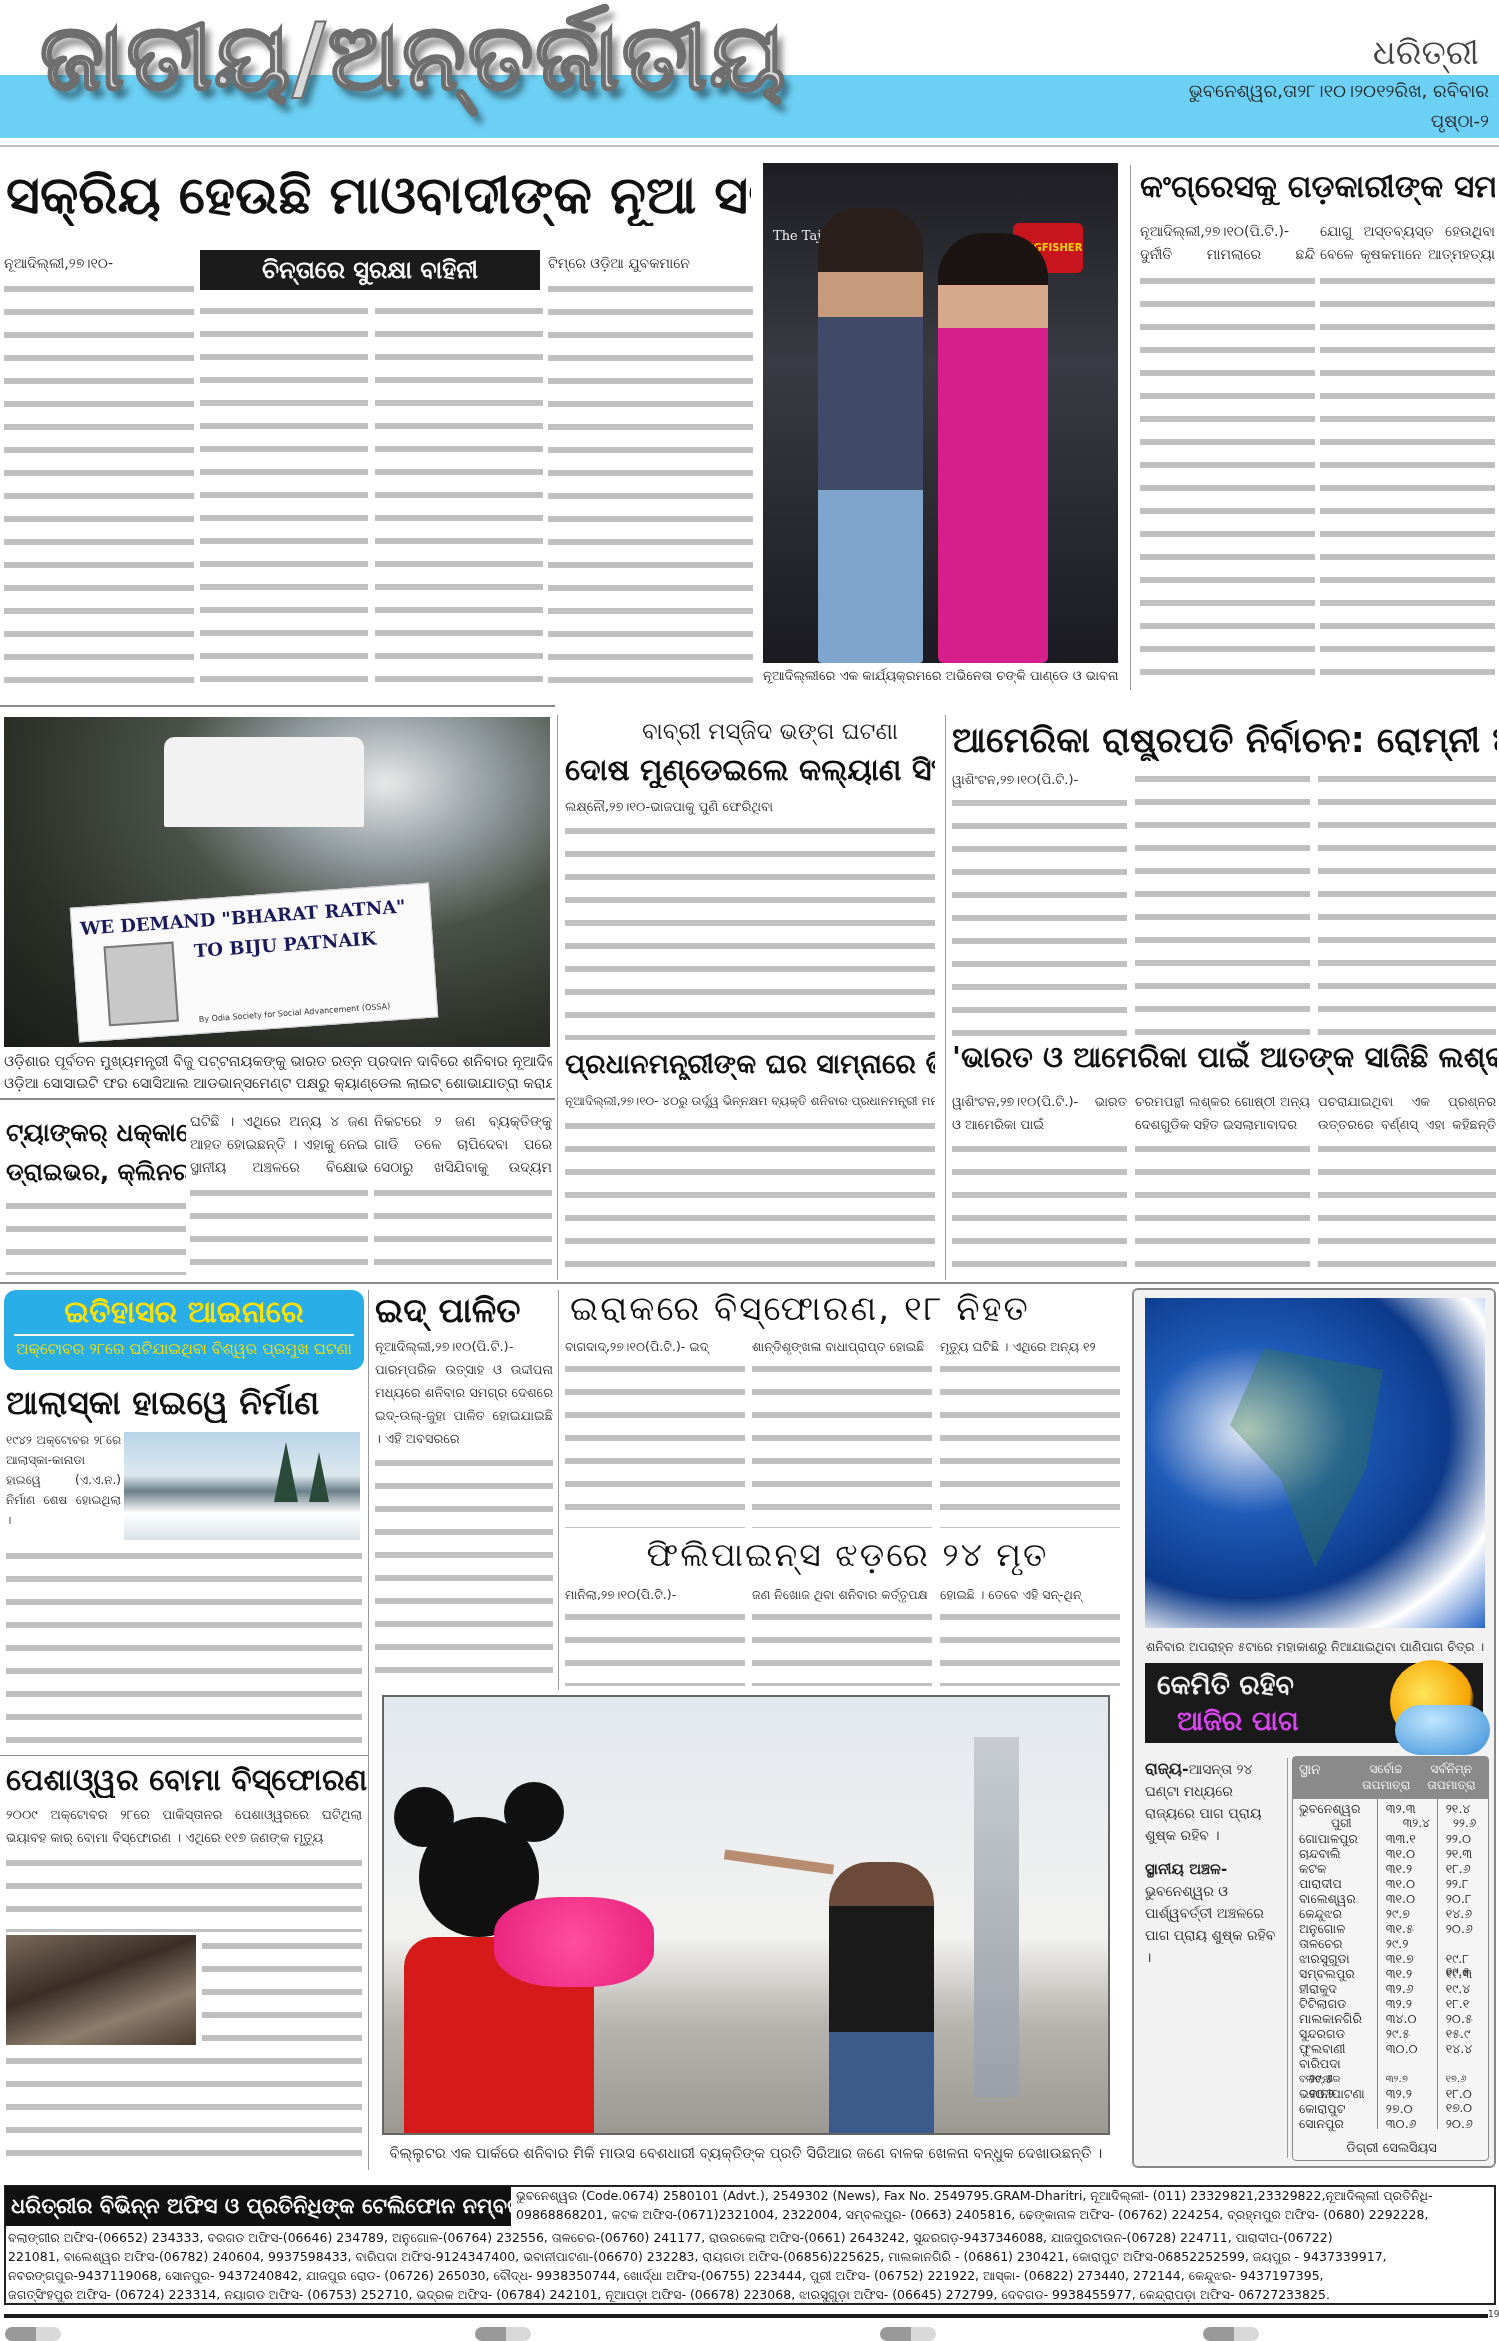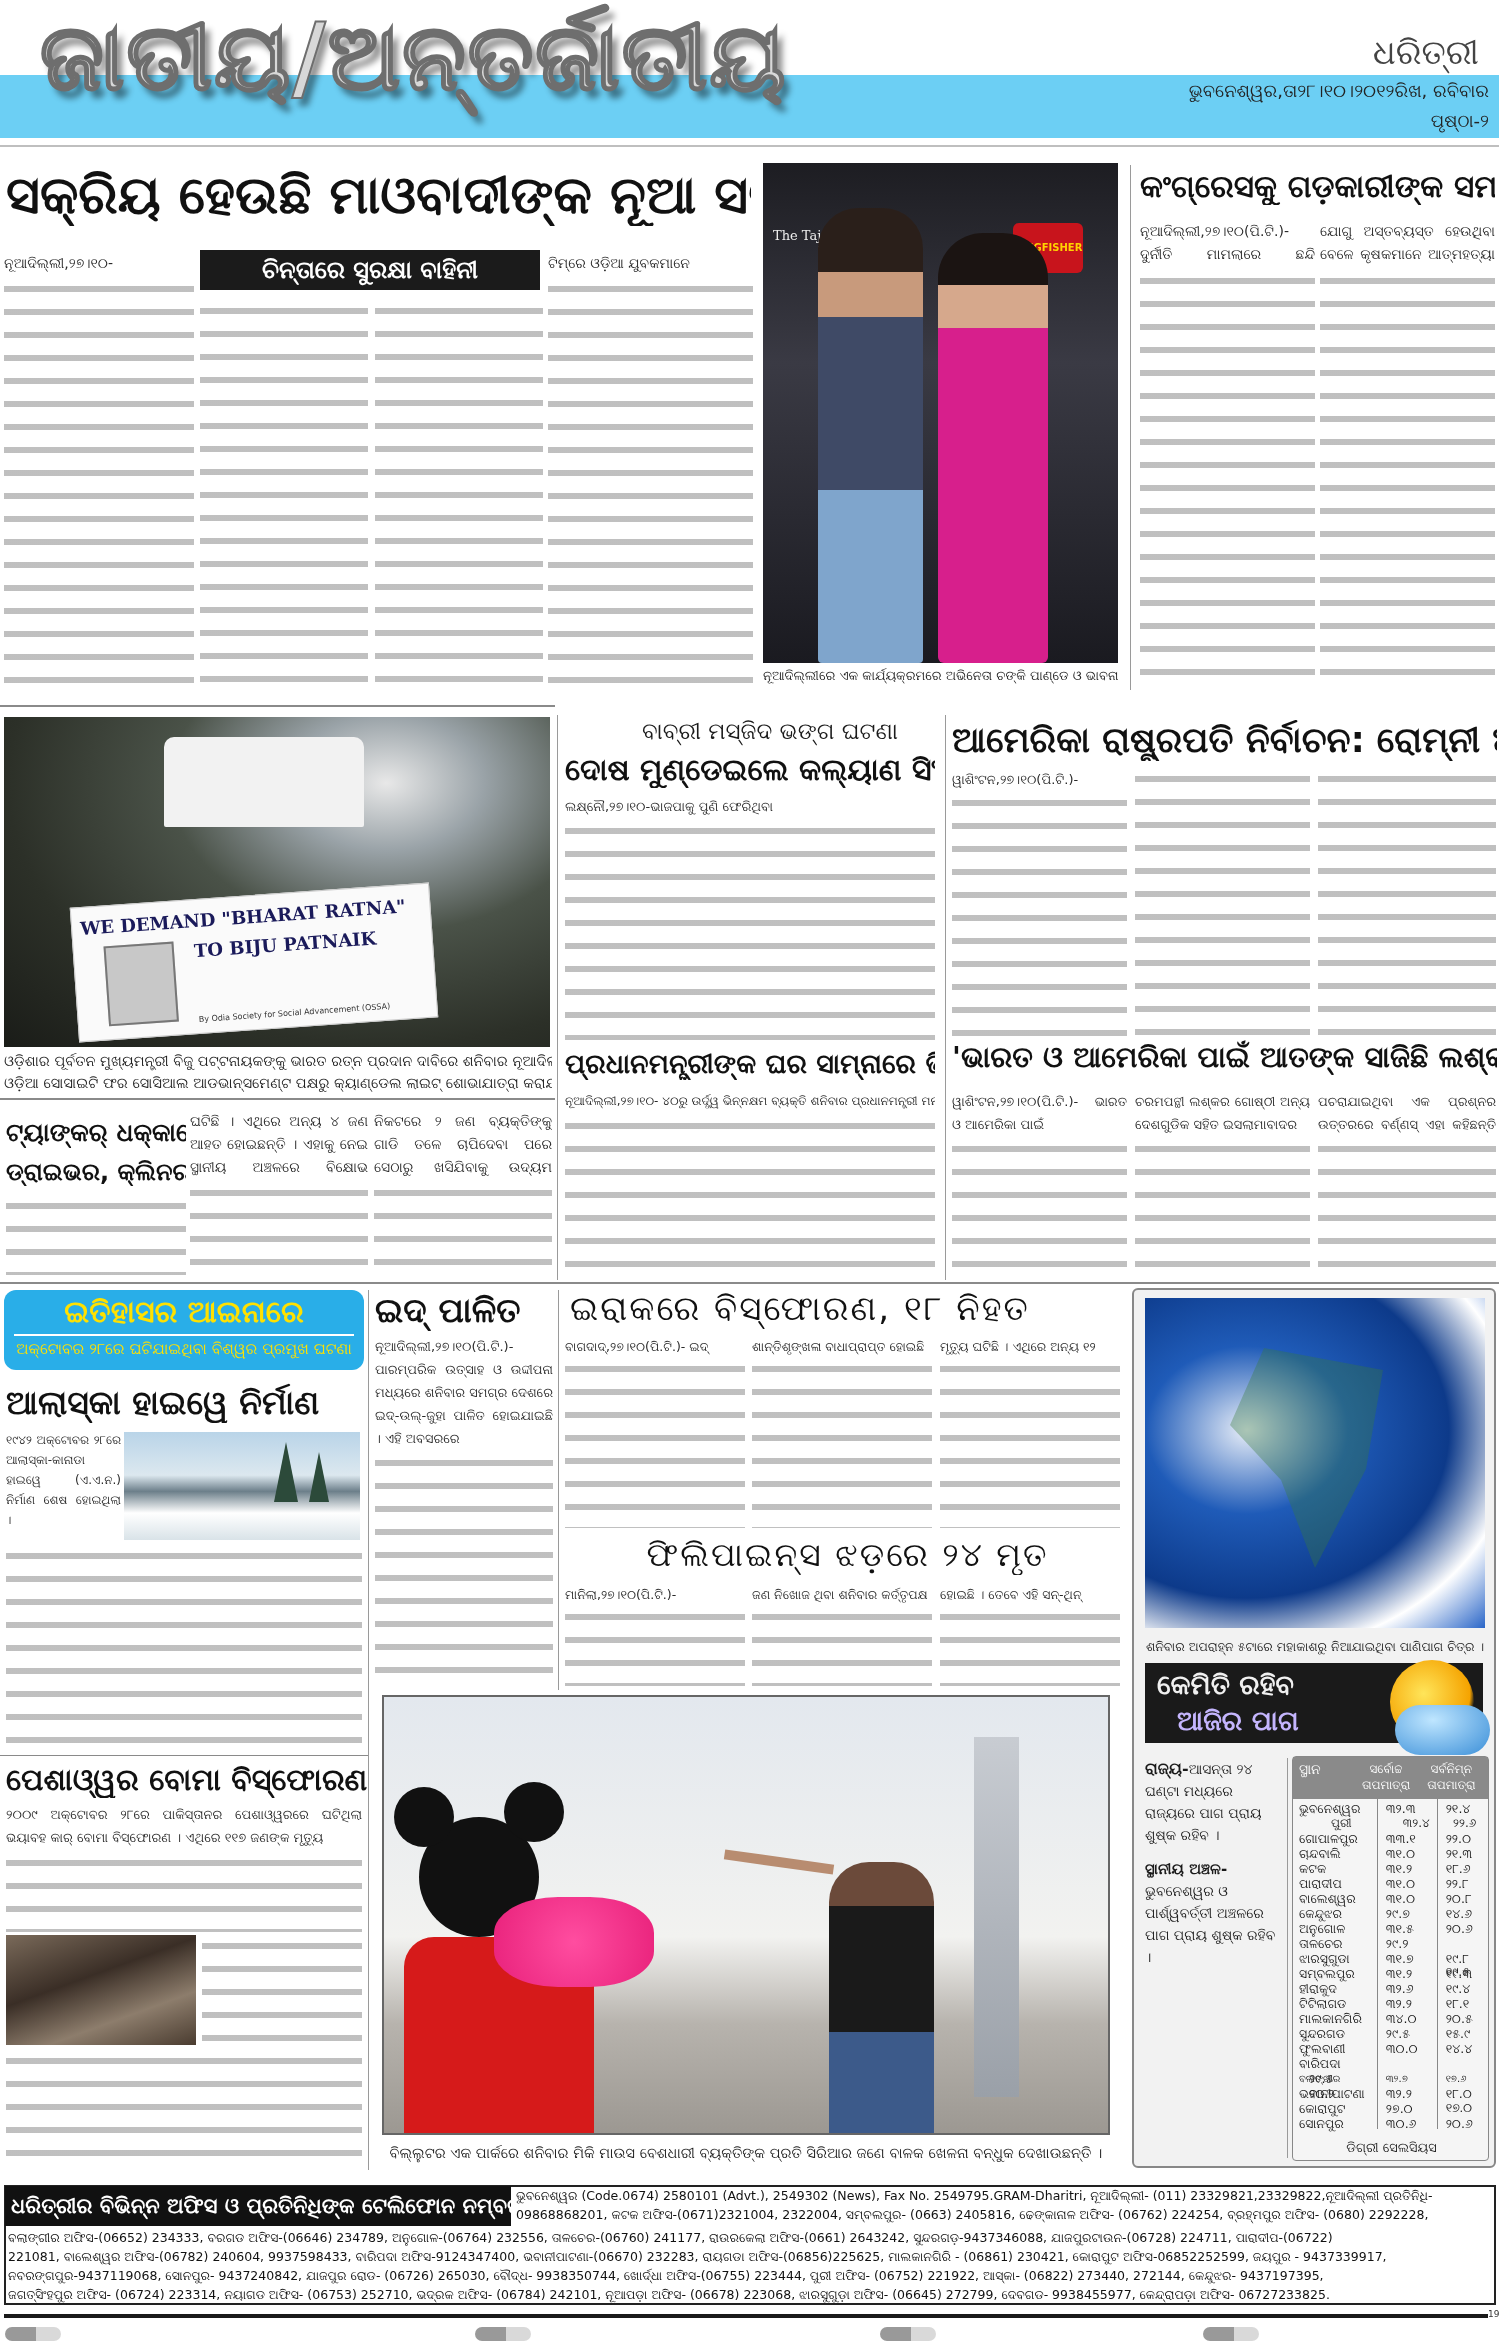--- a/index.html
+++ b/index.html
@@ -197,21 +197,21 @@
 </div>
 <div class="abs caption" style="left:382px;top:2142px;width:728px;text-align:center;font-size:14.5px;">ବିଲ୍ଲୁଟର ଏକ ପାର୍କରେ ଶନିବାର ମିକି ମାଉସ ବେଶଧାରୀ ବ୍ୟକ୍ତିଙ୍କ ପ୍ରତି ସିରିଆର ଜଣେ ବାଳକ ଖେଳନା ବନ୍ଧୁକ ଦେଖାଉଛନ୍ତି ।</div>
 
 <div class="abs weather-frame" style="left:1132px;top:1288px;width:364px;height:880px;"></div>
 <div class="abs photo photo-sat" style="left:1145px;top:1298px;width:340px;height:330px;">
   <div class="abs" style="left:85px;top:50px;width:170px;height:220px;background:#3a7a3a;opacity:.35;clip-path:polygon(20% 0,90% 10%,80% 55%,50% 100%,30% 60%,0 35%);"></div>
 </div>
 <div class="abs caption" style="left:1140px;top:1636px;width:350px;font-size:12.5px;text-align:center;">ଶନିବାର ଅପରାହ୍ନ ୫ଟାରେ ମହାକାଶରୁ ନିଆଯାଇଥିବା ପାଣିପାଗ ଚିତ୍ର ।</div>
 <div class="abs weather-head" style="left:1145px;top:1663px;width:338px;height:80px;">
   <div class="abs" style="left:12px;top:6px;color:#f0f0f0;font-size:27px;font-weight:bold;white-space:nowrap;">କେମିତି ରହିବ</div>
-  <div class="abs" style="left:32px;top:42px;color:#c4b5fd;font-size:27px;font-weight:bold;white-space:nowrap;">ଆଜିର ପାଗ</div>
+  <div class="abs" style="left:32px;top:42px;color:#d946ef;font-size:27px;font-weight:bold;white-space:nowrap;">ଆଜିର ପାଗ</div>
 </div>
 <div class="abs" style="left:1390px;top:1660px;width:84px;height:84px;border-radius:50%;background:radial-gradient(circle at 40% 40%,#ffe55a,#f5a300 65%,rgba(245,200,0,0) 72%);"></div>
 <div class="abs" style="left:1395px;top:1705px;width:95px;height:50px;border-radius:25px;background:radial-gradient(ellipse at 40% 30%,#bfe6ff,#3b8fd8);"></div>
 
 <div class="abs" style="left:1145px;top:1758px;width:140px;font-size:14px;line-height:22px;">
   <span style="font-weight:bold;font-size:16px;">ରାଜ୍ୟ-</span><span>ଆସନ୍ତା ୨୪ ଘଣ୍ଟା ମଧ୍ୟରେ ରାଜ୍ୟରେ ପାଗ ପ୍ରାୟ ଶୁଷ୍କ ରହିବ ।</span>
 </div>
 <div class="abs" style="left:1145px;top:1858px;width:140px;font-size:14px;line-height:22px;">
   <span style="font-weight:bold;font-size:15px;">ସ୍ଥାନୀୟ ଅଞ୍ଚଳ-</span><span>ଭୁବନେଶ୍ୱର ଓ ପାର୍ଶ୍ୱବର୍ତ୍ତୀ ଅଞ୍ଚଳରେ ପାଗ ପ୍ରାୟ ଶୁଷ୍କ ରହିବ ।</span>
 </div>

